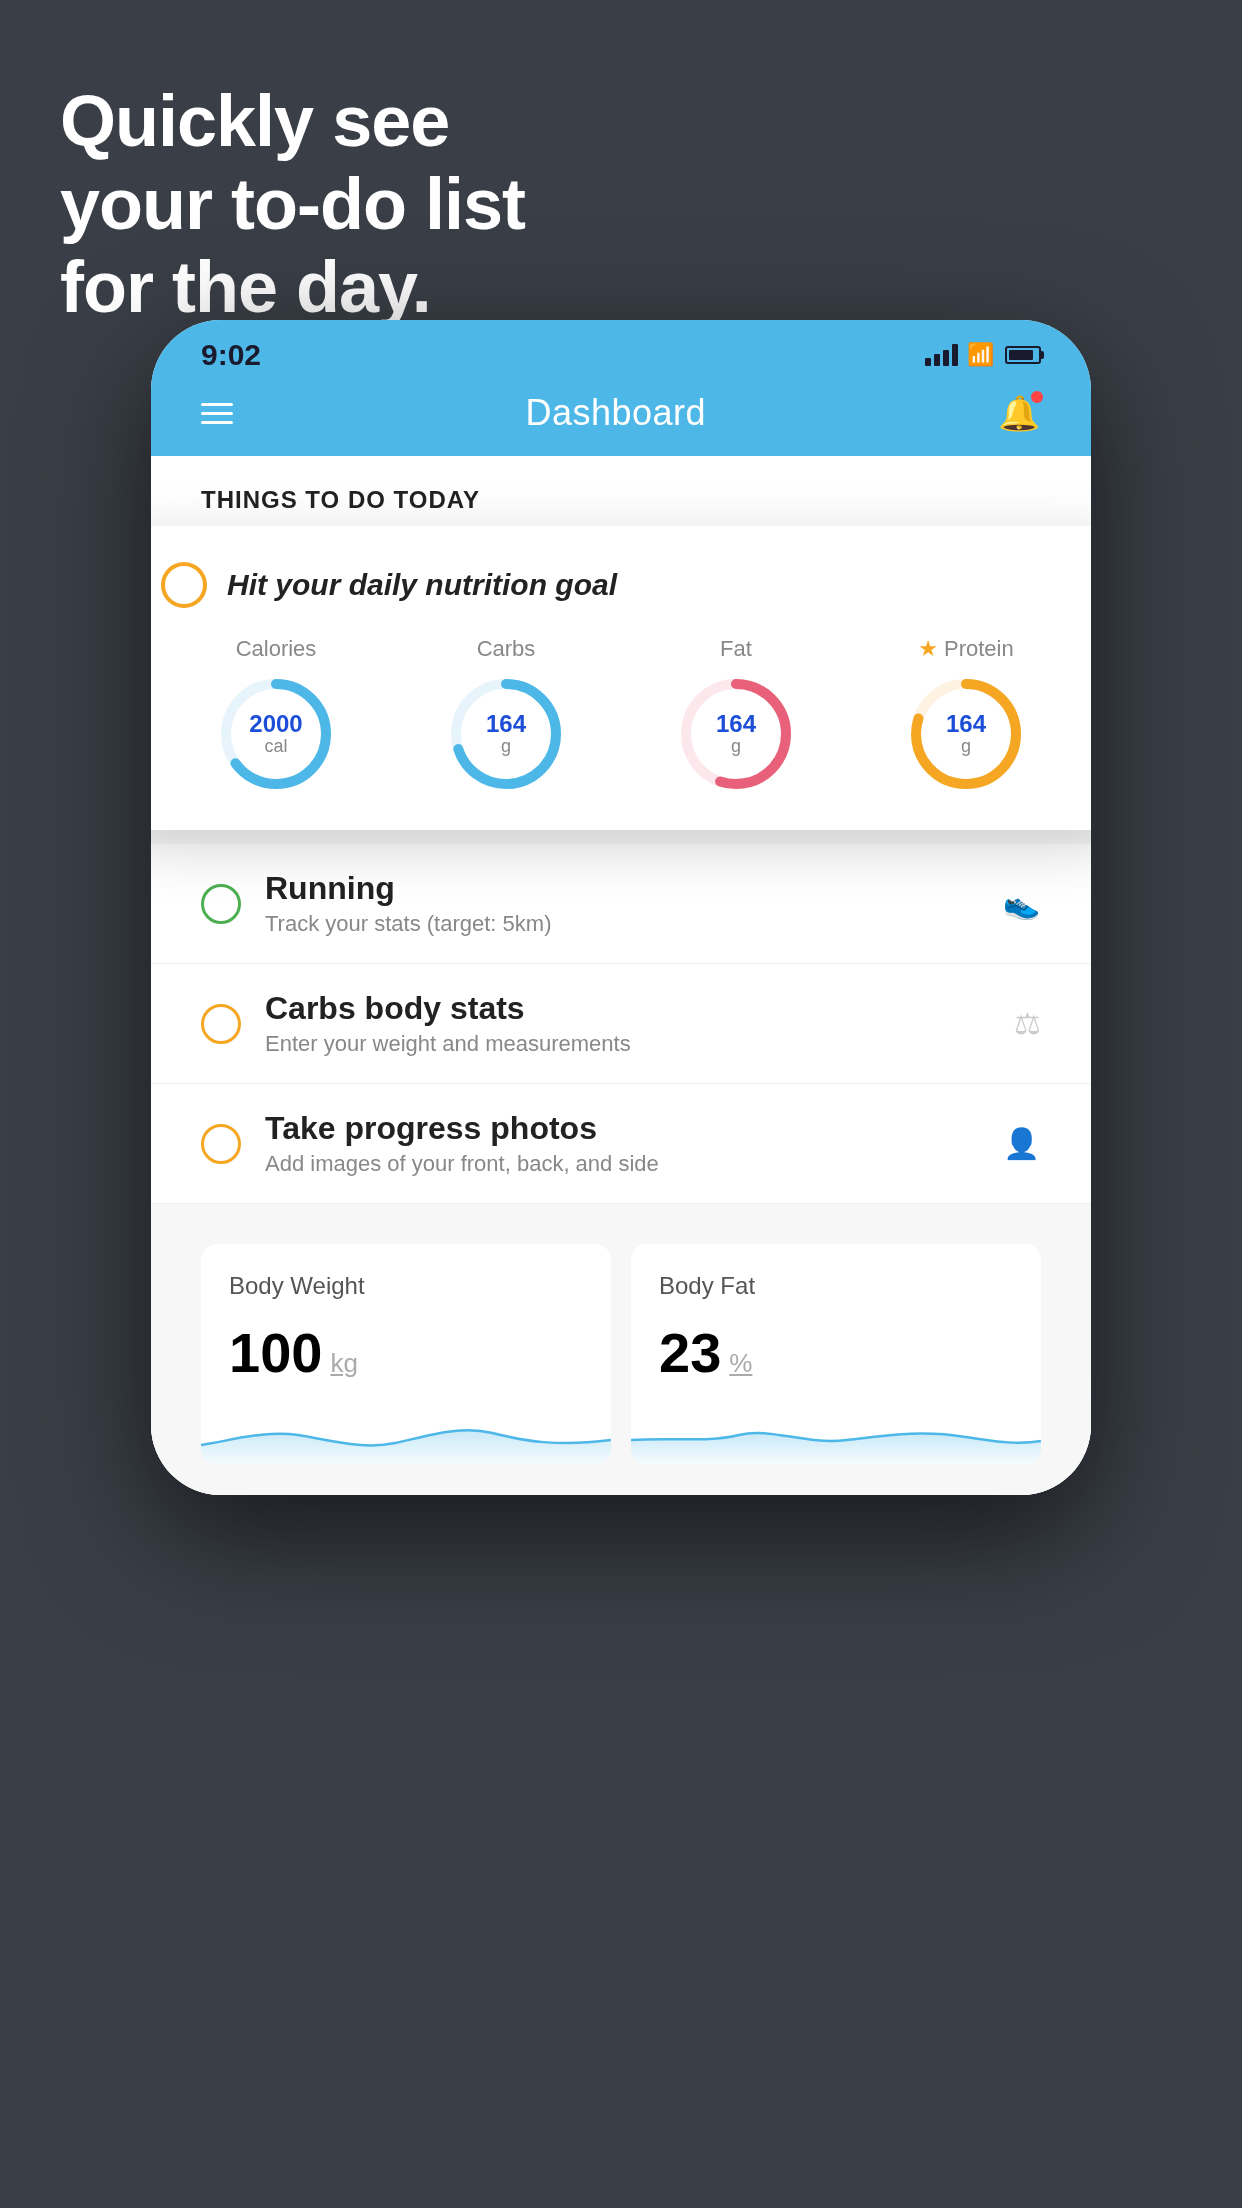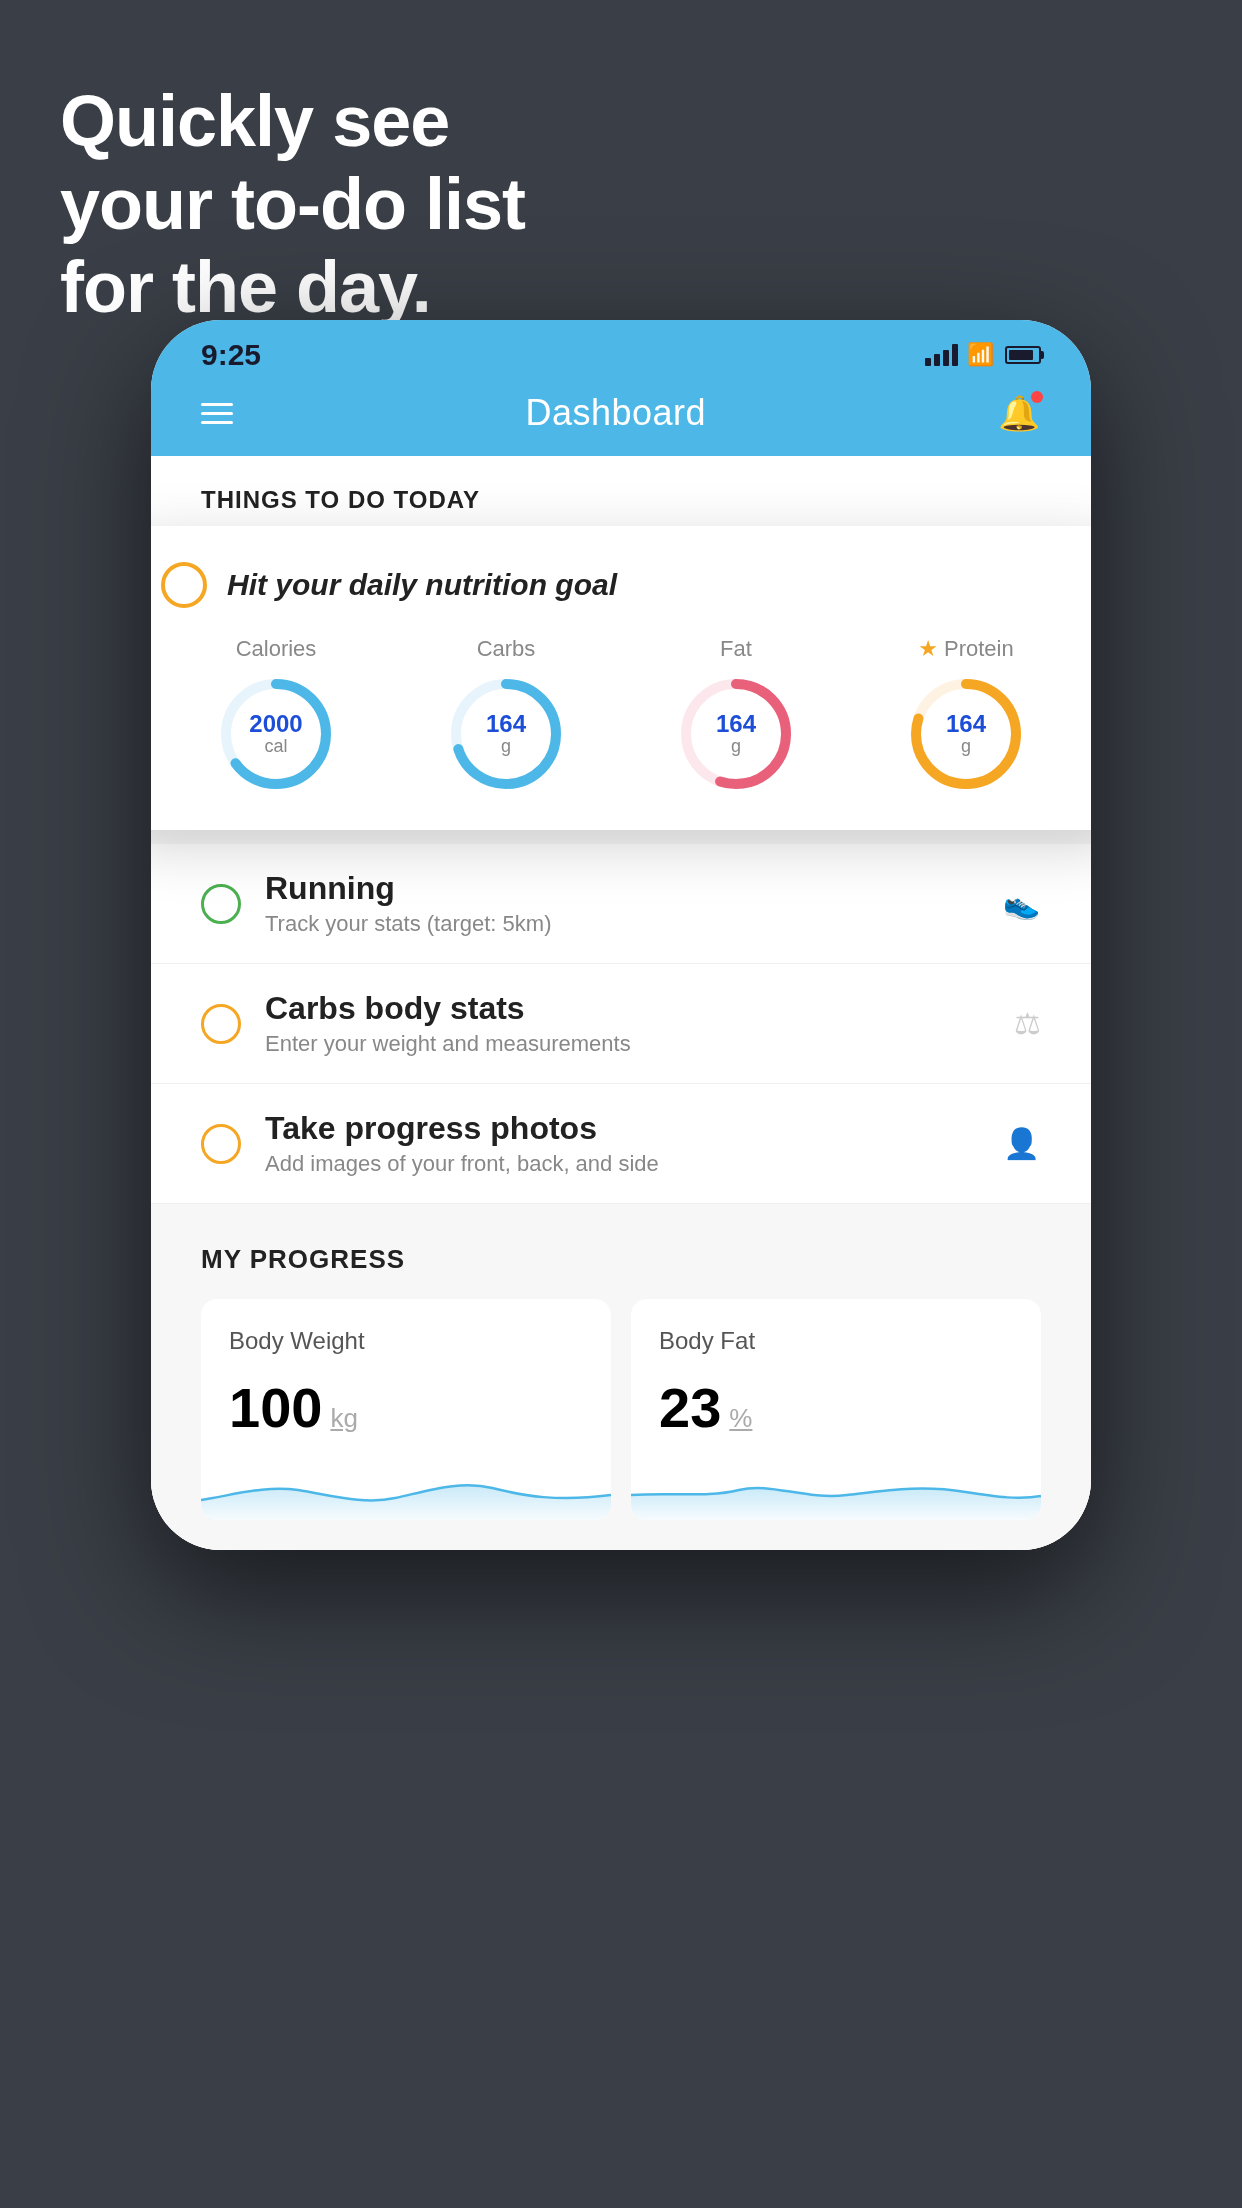--- a/index.html
+++ b/index.html
@@ -401,21 +401,21 @@
 <div class="hero-text">
   <div>Quickly see</div>
   <div>your to-do list</div>
   <div>for the day.</div>
 </div>
 
 <div class="phone-wrapper">
   <div class="phone">
 
     <div class="status-bar">
-      <span class="status-time">9:25</span>
+      <span class="status-time">9:02</span>
       <div class="status-icons">
         <div class="signal-bars">
           <div class="signal-bar" style="height:8px;"></div>
           <div class="signal-bar" style="height:12px;"></div>
           <div class="signal-bar" style="height:16px;"></div>
           <div class="signal-bar" style="height:22px;"></div>
         </div>
         <span class="wifi-icon">📶</span>
         <div class="battery">
           <div class="battery-fill"></div>
@@ -536,21 +536,20 @@
           <div class="todo-text">
             <div class="todo-title">Take progress photos</div>
             <div class="todo-subtitle">Add images of your front, back, and side</div>
           </div>
           <span class="todo-icon">👤</span>
         </div>
 
       </div>
 
       <div class="progress-section">
-        <div class="progress-title">MY PROGRESS</div>
         <div class="progress-cards">
 
           <div class="progress-card">
             <div class="progress-card-title">Body Weight</div>
             <div class="progress-value">
               <span class="progress-number">100</span>
               <span class="progress-unit">kg</span>
             </div>
             <div class="wave-chart">
               <svg class="wave-svg" viewBox="0 0 380 60" preserveAspectRatio="none">

